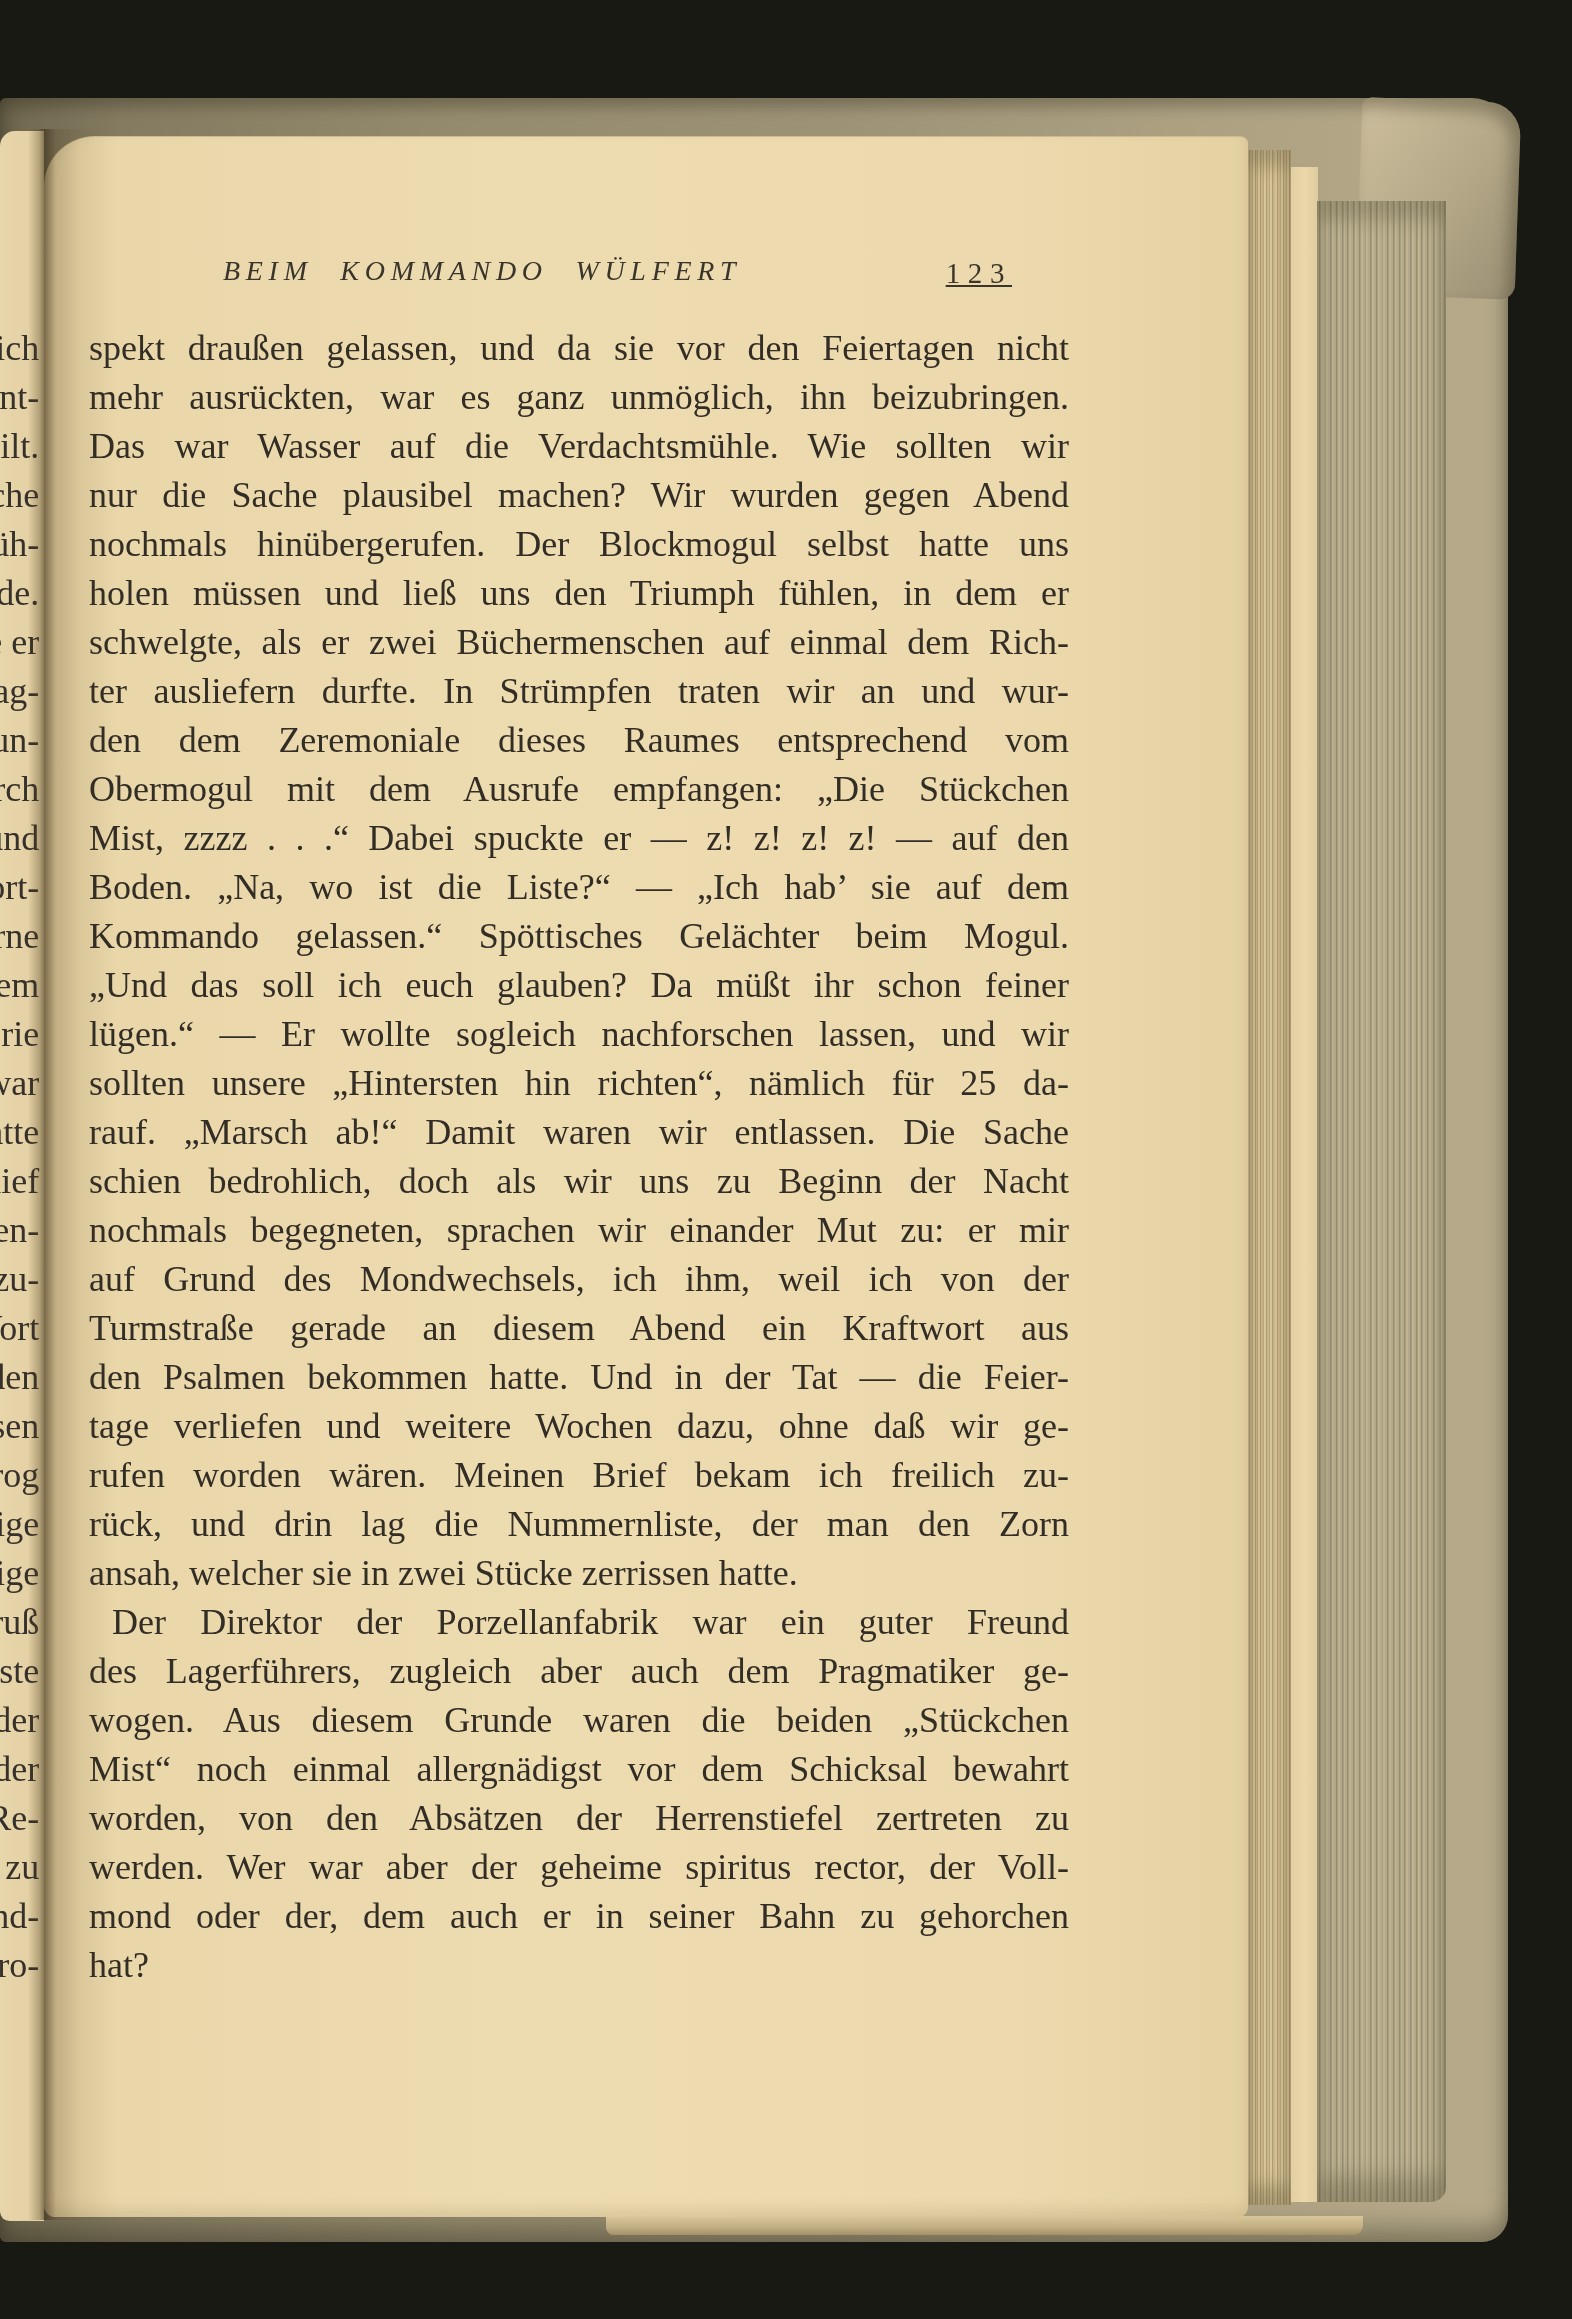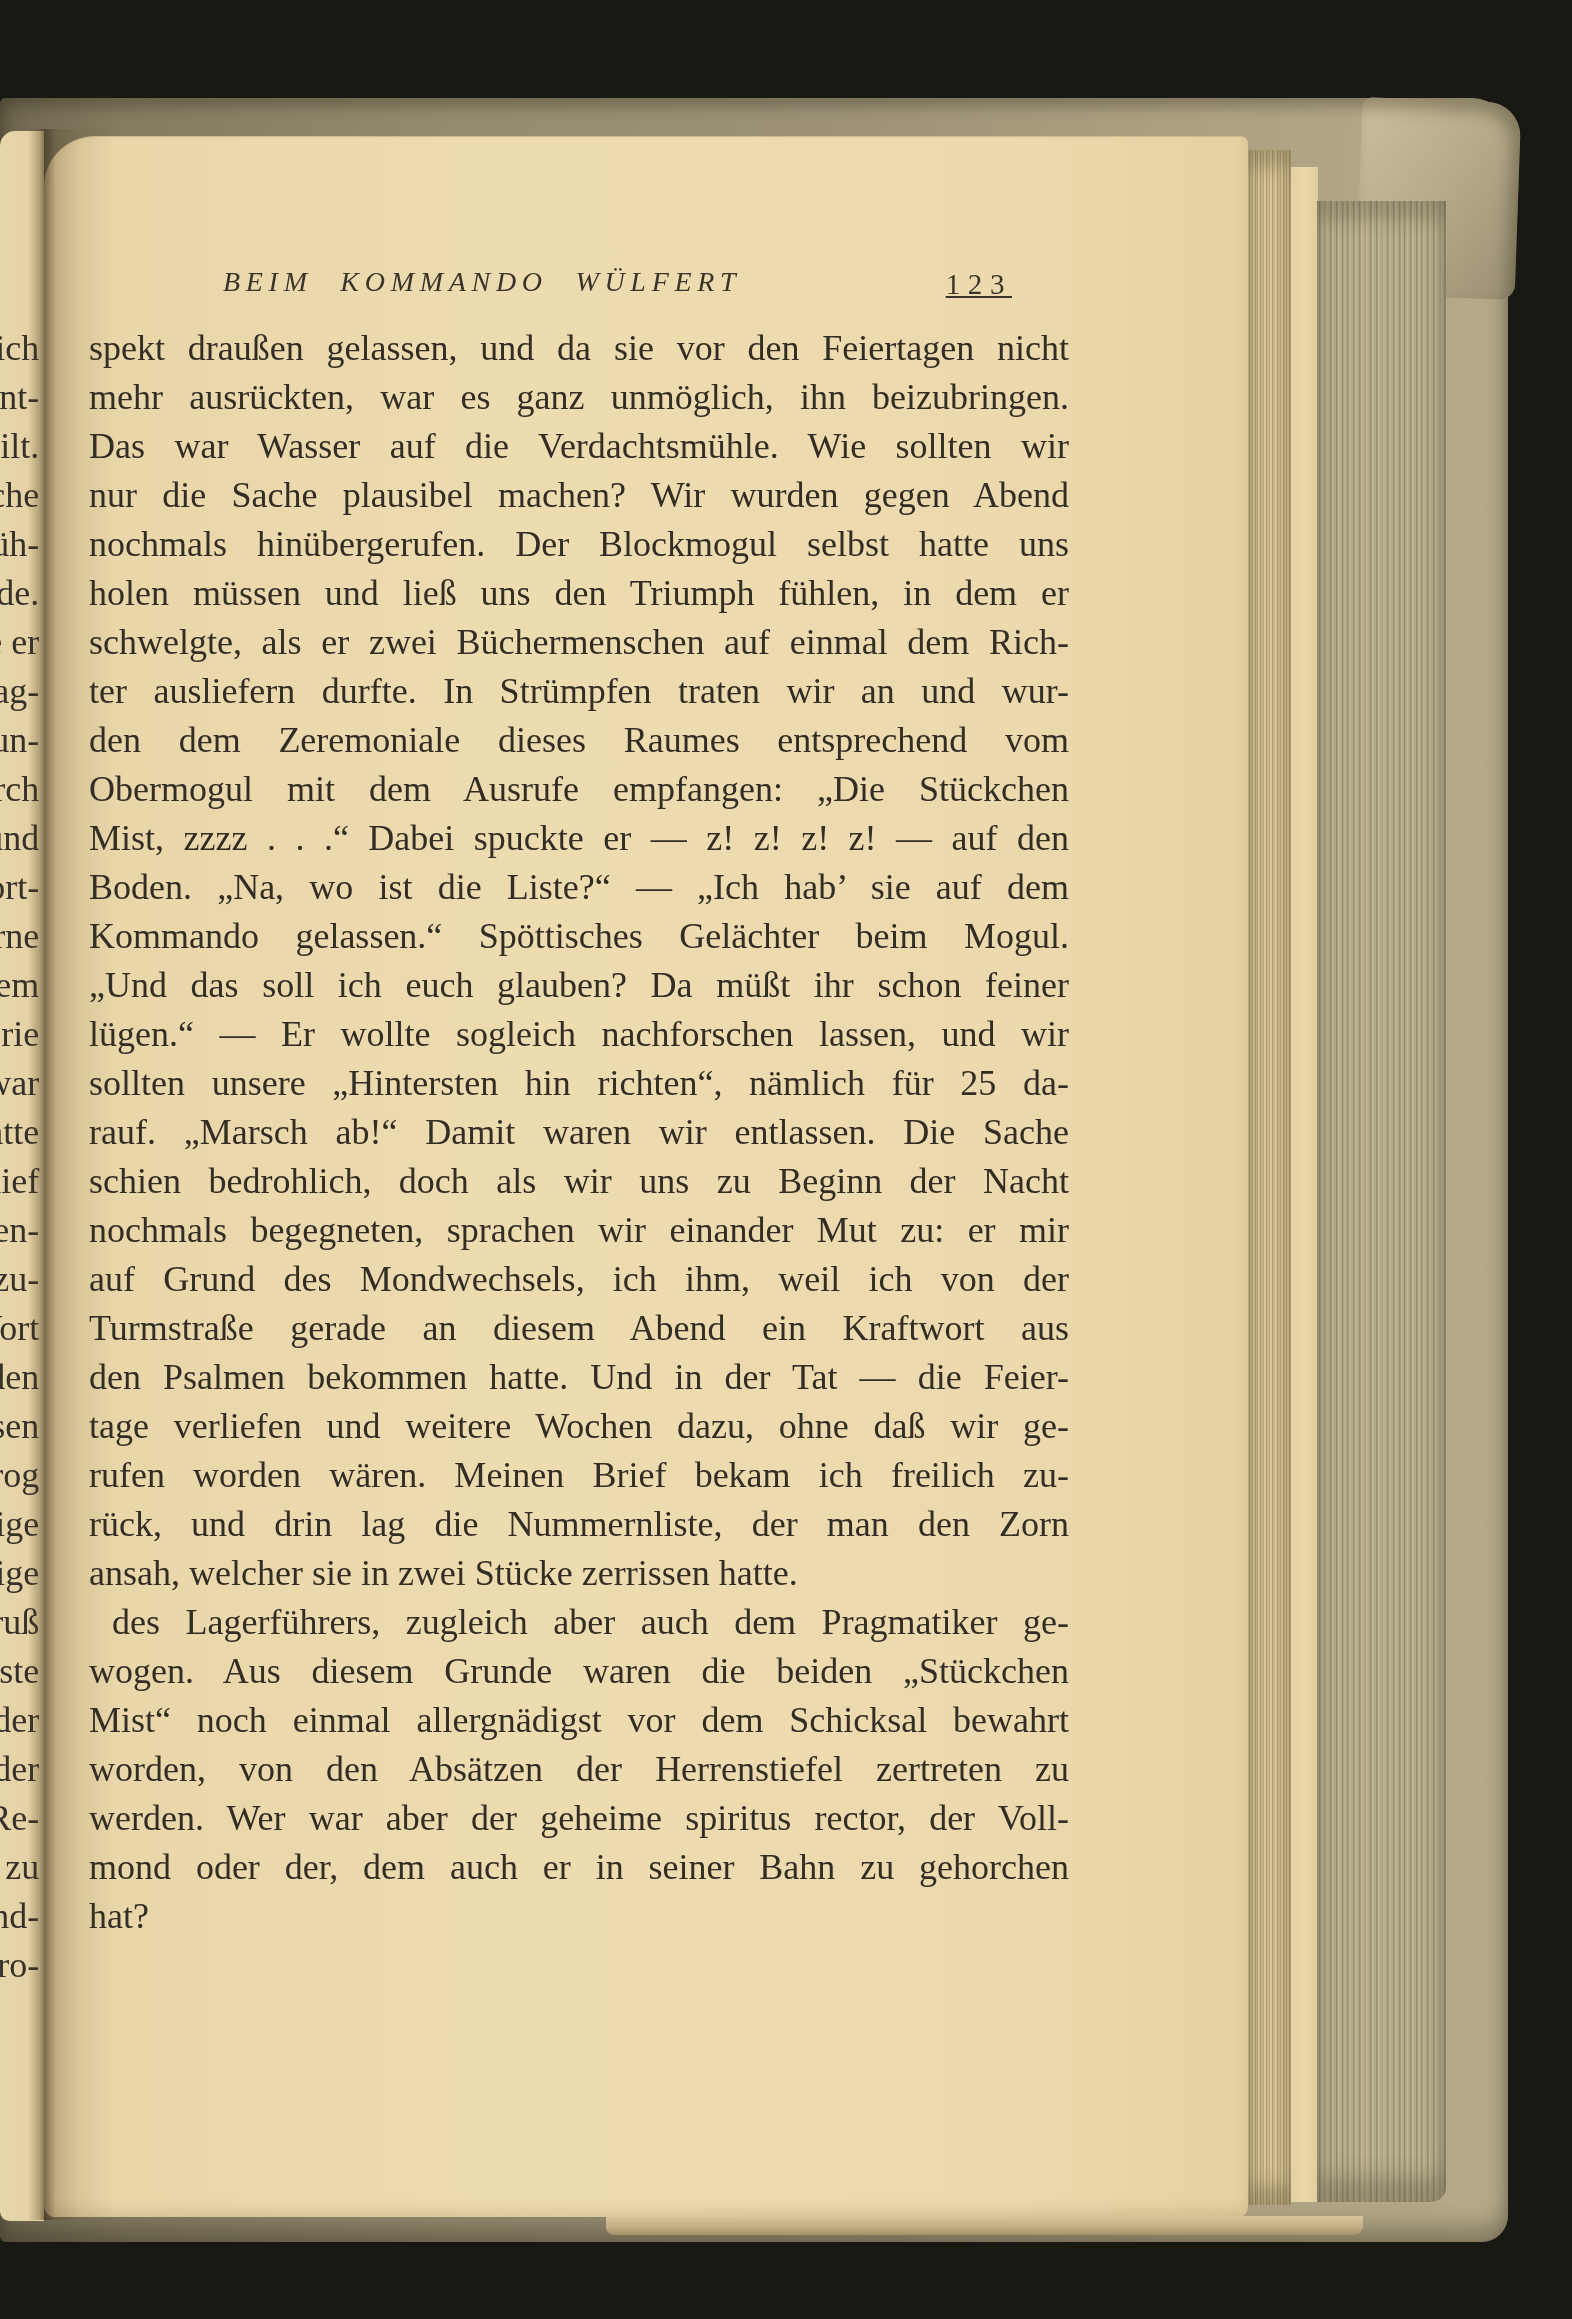--- a/index.html
+++ b/index.html
@@ -74,21 +74,21 @@
     pointer-events:none;
   }
   
   .page-main{
     position:absolute;left:44px;top:136px;width:1204px;height:2080px;
     background:linear-gradient(90deg,#e0cc9d 0%,#e9d7aa 6%,#eedcb1 40%,#ecd9ad 80%,#e5d2a3 100%);
     border-radius:51px 7.6px 9.5px 11.4px;
     border-top:1.9px solid #cdbb90;
     box-shadow:inset 0 -7.6px 13.2px rgba(120,100,60,.18);
   }
-  .header-row{position:absolute;left:45px;top:129px;width:980px;height:44px;}
+  .header-row{position:absolute;left:45px;top:118px;width:980px;height:44px;}
   .header-title{
     position:absolute;left:134px;top:0;
     font-style:italic;font-size:28px;letter-spacing:5.7px;word-spacing:15px;
     color:#3a352b;white-space:nowrap;
   }
   .header-page{
     position:absolute;right:57px;top:1.9px;
     font-size:29px;letter-spacing:7.6px;color:#3a352b;text-decoration:underline;
   }
   .text-block{
@@ -248,20 +248,21 @@
         <div class="line">nochmals begegneten, sprachen wir einander Mut zu: er mir</div>
         <div class="line">auf Grund des Mondwechsels, ich ihm, weil ich von der</div>
         <div class="line">Turmstraße gerade an diesem Abend ein Kraftwort aus</div>
         <div class="line">den Psalmen bekommen hatte. Und in der Tat — die Feier-</div>
         <div class="line">tage verliefen und weitere Wochen dazu, ohne daß wir ge-</div>
         <div class="line">rufen worden wären. Meinen Brief bekam ich freilich zu-</div>
         <div class="line">rück, und drin lag die Nummernliste, der man den Zorn</div>
         <div class="line">ansah, welcher sie in zwei Stücke zerrissen hatte.</div>
       </div>
     <div class="paragraph indented">
+        <div class="line">Der Direktor der Porzellanfabrik war ein guter Freund</div>
         <div class="line">des Lagerführers, zugleich aber auch dem Pragmatiker ge-</div>
         <div class="line">wogen. Aus diesem Grunde waren die beiden „Stückchen</div>
         <div class="line">Mist“ noch einmal allergnädigst vor dem Schicksal bewahrt</div>
         <div class="line">worden, von den Absätzen der Herrenstiefel zertreten zu</div>
         <div class="line">werden. Wer war aber der geheime spiritus rector, der Voll-</div>
         <div class="line">mond oder der, dem auch er in seiner Bahn zu gehorchen</div>
         <div class="line">hat?</div>
       </div>
   </div>
 </div>

